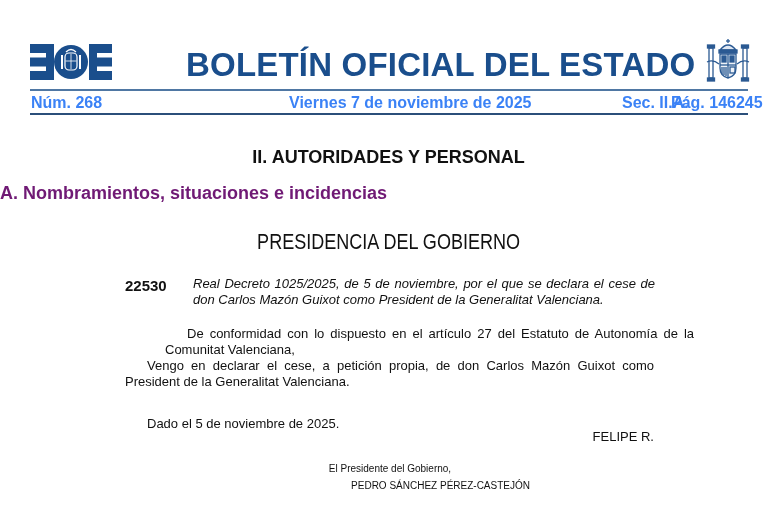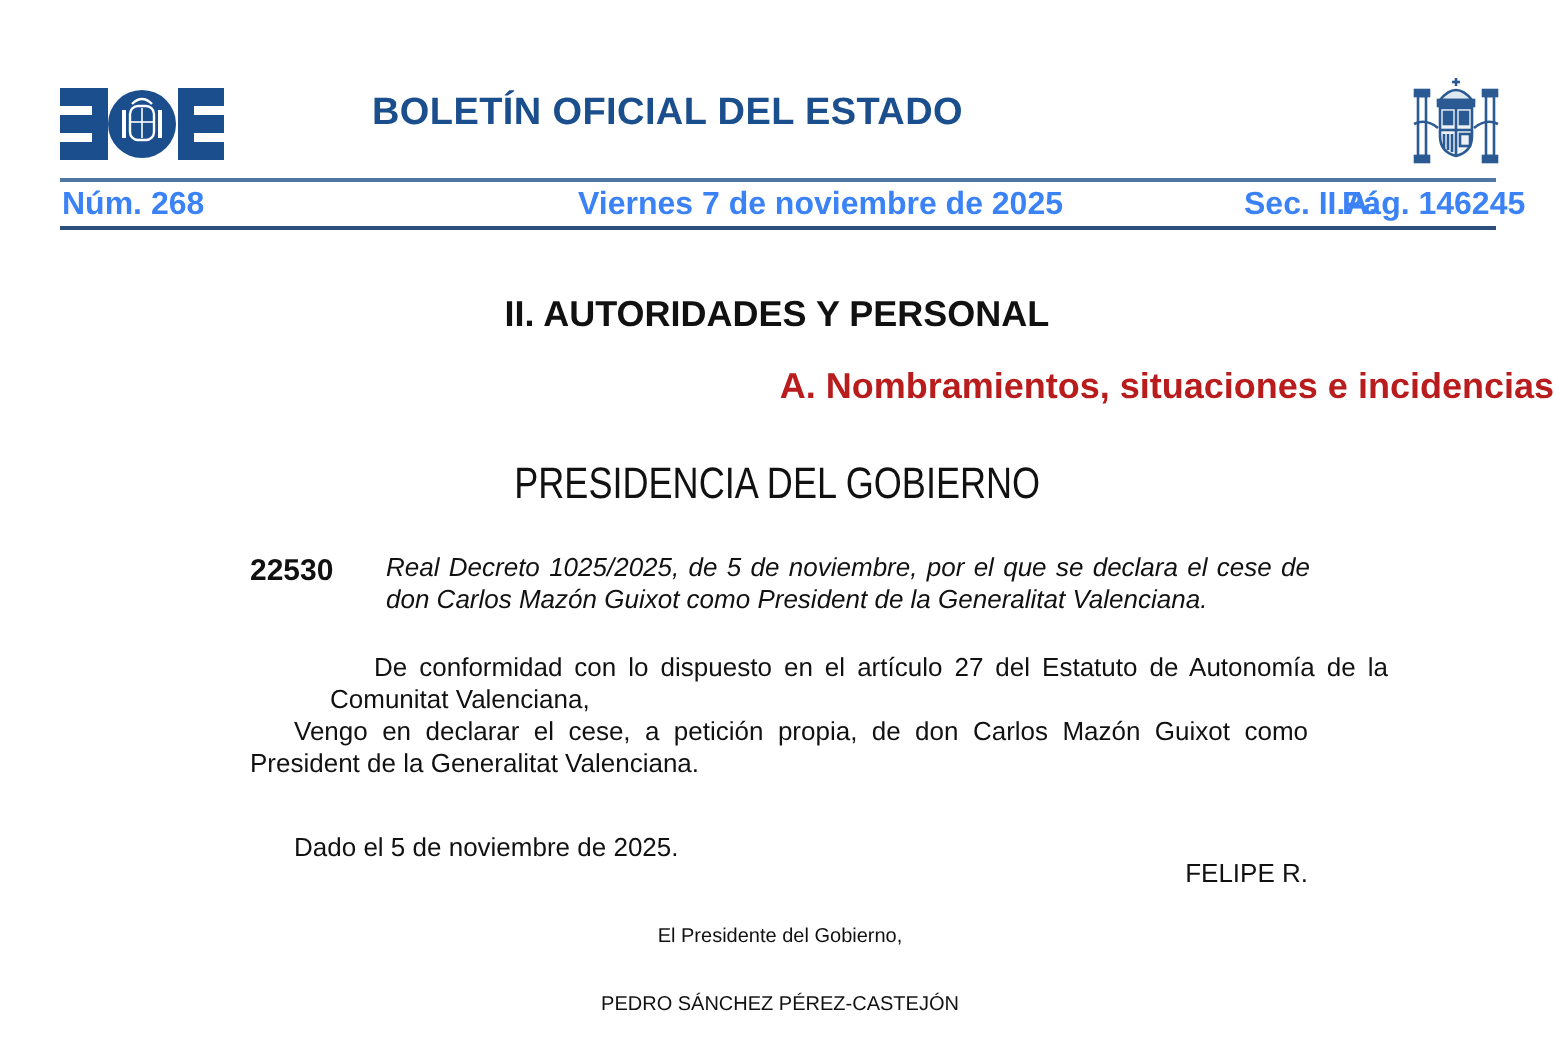--- a/index.html
+++ b/index.html
@@ -1,40 +1,40 @@
 <!DOCTYPE html>
 <html><head>
 <meta charset="utf-8">
 <style>
   html, body { margin: 0; padding: 0; background: #ffffff; }
   body { width: 777px; height: 519px; position: relative; overflow: hidden; font-family: "Liberation Sans", sans-serif; color: #111; }
   .boe-logo { position: absolute; left: 30px; top: 44px; width: 82px; height: 36px; }
   .coat-right { position: absolute; left: 706px; top: 38px; width: 44px; height: 46px; }
-  .masthead-title { position: absolute; left: 186px; top: 46px; width: 420px; font-size: 19px; font-weight: bold; color: #1a4e8c; letter-spacing: 0.2px; white-space: nowrap; }
+  .masthead-title { position: absolute; left: 186px; top: 46px; width: 420px; font-size: 33px; font-weight: bold; color: #1a4e8c; letter-spacing: 0.2px; white-space: nowrap; }
   .rule { position: absolute; left: 30px; width: 718px; height: 2px; background: #4f77a3; }
   .rule.top { top: 89px; }
   .rule.bottom { top: 113px; background: #2b4f7a; }
   .info { position: absolute; top: 94px; font-size: 16px; font-weight: bold; color: #3b82f6; white-space: nowrap; }
   .info.num { left: 31px; }
   .info.date { left: 289px; }
   .info.sec { left: 622px; }
   .info.pag { left: 671px; }
   .h1 { position: absolute; left: 0; width: 777px; text-align: center; top: 147px; font-size: 18px; font-weight: bold; color: #111; }
-  .h2 { position: absolute; left: 0; width: 777px; text-align: right; top: 183px; font-size: 18px; font-weight: bold; color: #b91c1c; }
+  .h2 { position: absolute; left: 0; width: 777px; text-align: left; top: 183px; font-size: 18px; font-weight: bold; color: #701a75; }
   .dept { position: absolute; left: 0; width: 777px; text-align: center; top: 229px; font-size: 22px; color: #111; transform: scaleX(0.82); transform-origin: 389px 0; }
   .ref-num { position: absolute; left: 125px; top: 277px; font-size: 15px; font-weight: bold; }
   .ref-title { position: absolute; left: 193px; top: 276px; width: 462px; font-size: 13px; font-style: italic; line-height: 16px; text-align: justify; }
   .para { position: absolute; left: 125px; width: 529px; font-size: 13px; line-height: 16px; text-align: justify; text-align-last: left; }
   .para .ind { display: inline-block; width: 22px; }
   .p1 { top: 326px; margin-left: 40px; }
   .p2 { top: 358px; }
   .p3 { top: 416px; }
   .sig-king { position: absolute; left: 0; width: 654px; text-align: right; top: 429px; font-size: 13px; }
   .sig-role { position: absolute; left: 250px; width: 280px; text-align: center; top: 463px; font-size: 10px; }
-  .sig-name { position: absolute; left: 250px; width: 280px; text-align: center; top: 480px; font-size: 10px; margin-top: 17px; }
+  .sig-name { position: absolute; left: 250px; width: 280px; text-align: right; top: 480px; font-size: 10px; }
 </style>
 </head>
 <body>
 
 <svg class="boe-logo" viewBox="0 0 82 36">
 
   <rect x="0" y="0" width="22" height="9" fill="#1a4e8c"></rect>
   <rect x="0" y="13.5" width="22" height="9" fill="#1a4e8c"></rect>
   <rect x="0" y="27" width="22" height="9" fill="#1a4e8c"></rect>
   <rect x="16" y="0" width="8" height="36" fill="#1a4e8c"></rect>

